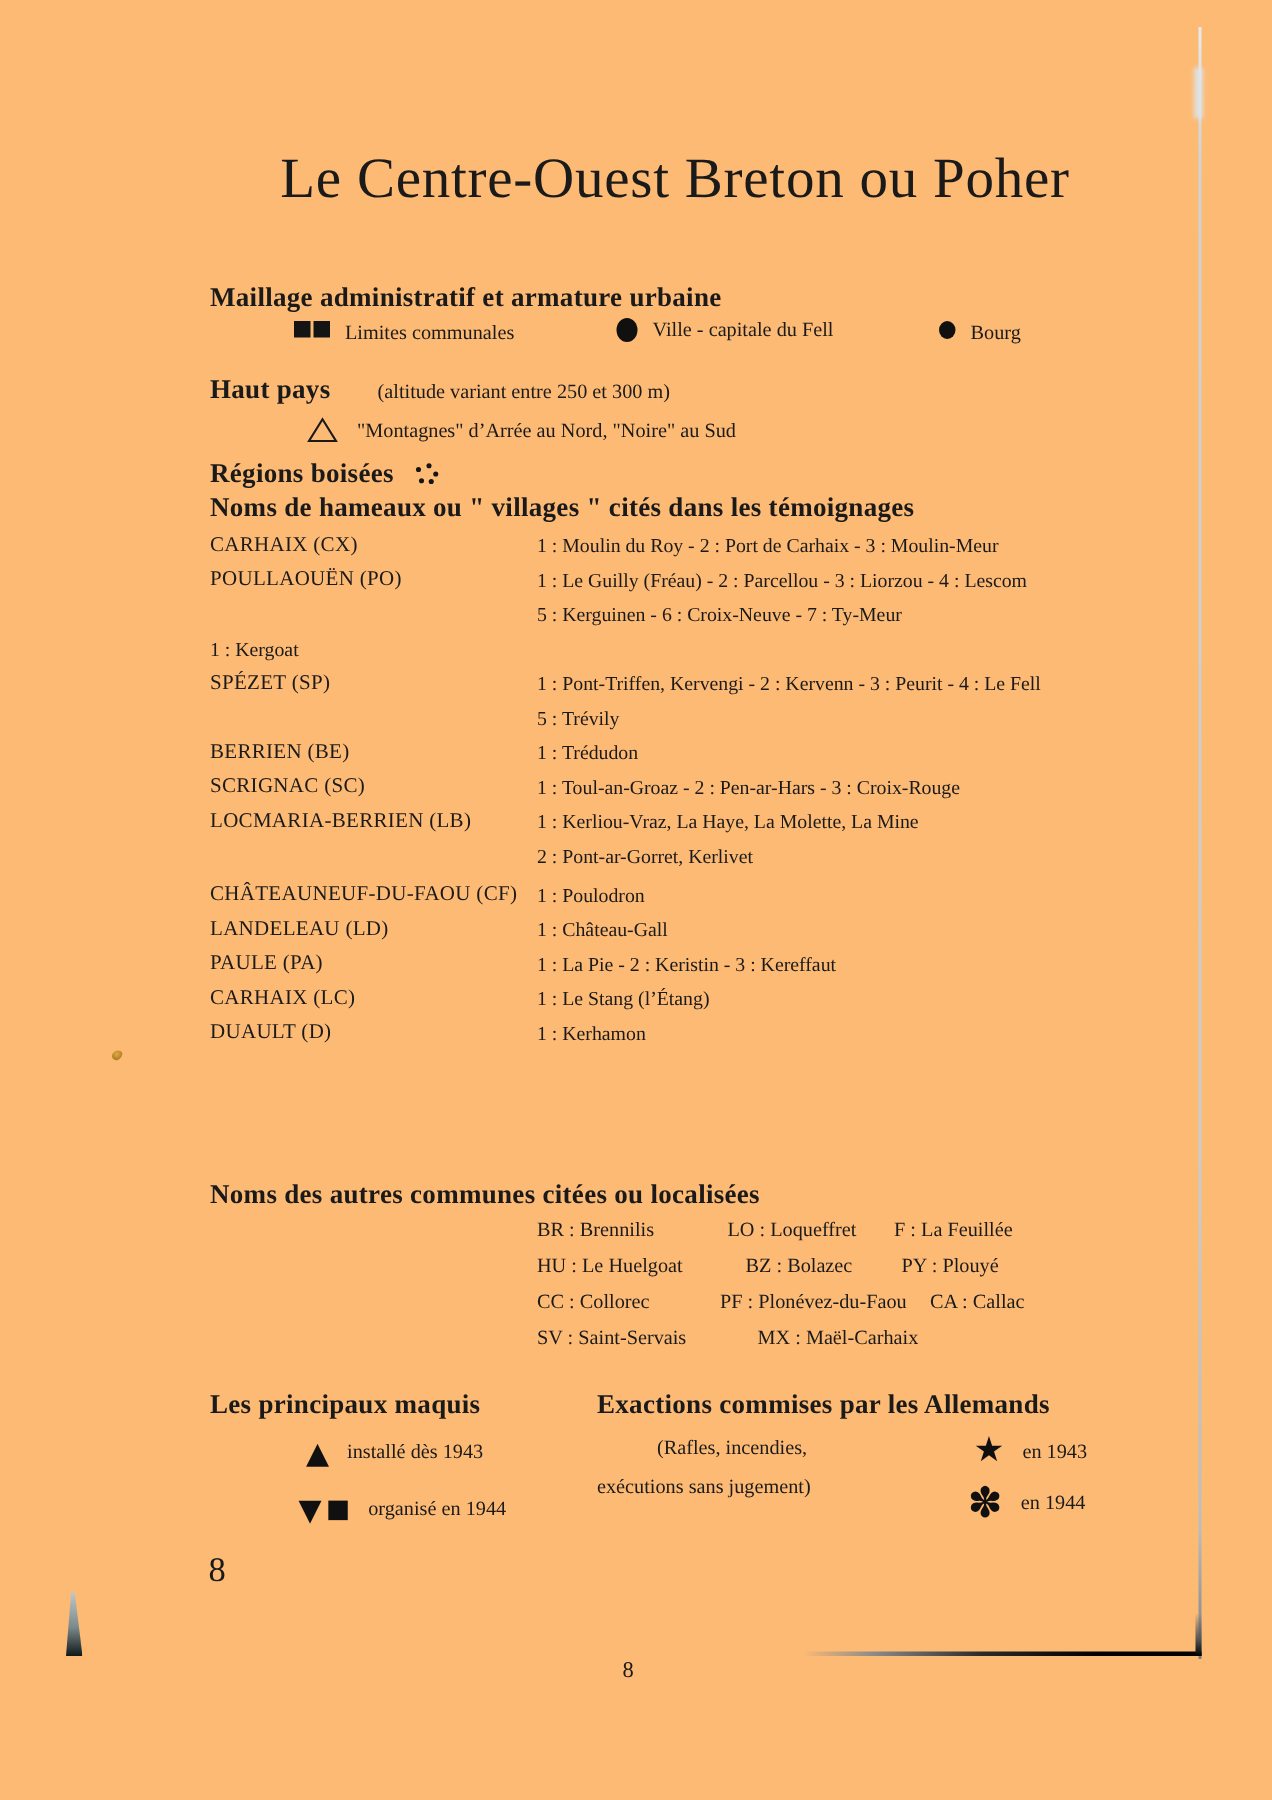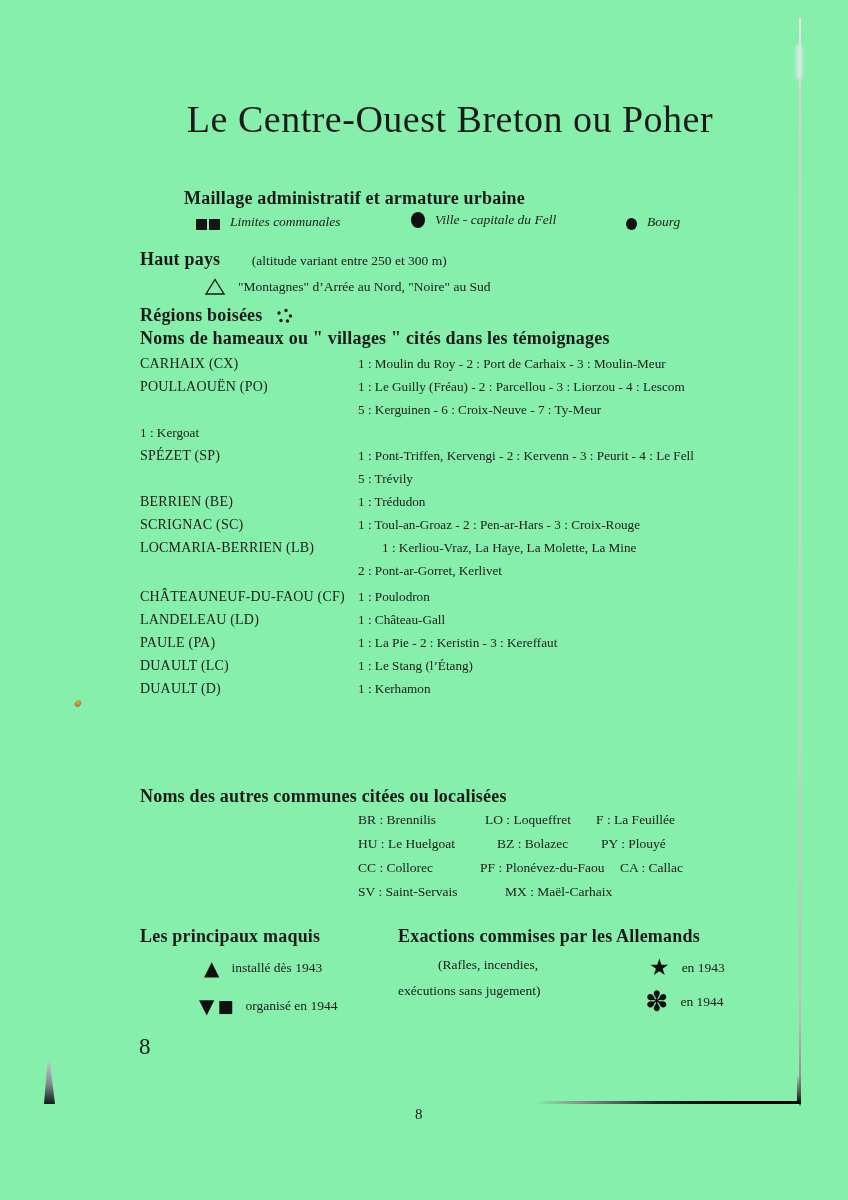--- a/index.html
+++ b/index.html
@@ -5,31 +5,31 @@
   html,body{margin:0;padding:0;}
   body{
     width:848px;height:1200px;
     background:#fbfbf9;
     font-family:"Liberation Serif","DejaVu Serif",serif;
     color:#1a1a1a;
     position:relative;
     overflow:hidden;
     -webkit-font-smoothing:antialiased;
   }
-  .page{position:absolute;inset:0;background:#86efac;}
+  .page{position:absolute;inset:0;background:#fdba74;}
   .abs{position:absolute;}
 
   
   .title{font-size:38px;font-weight:400;letter-spacing:.5px;text-align:center;white-space:nowrap;}
   .h1{font-size:18px;font-weight:700;letter-spacing:.2px;white-space:nowrap;}
   .body-txt{font-size:13.5px;white-space:nowrap;}
   .paren{font-size:13.5px;font-weight:400;margin-left:28px;}
 
   
-  .leg-item{display:flex;align-items:flex-end;font-style:italic;}
+  .leg-item{display:flex;align-items:flex-start;}
   .sq-pair{display:flex;gap:2px;}
   .sq-pair .sq{width:11px;height:11px;background:#141414;}
   .dot-big{width:14px;height:16px;background:#101010;border-radius:50%;}
   .dot-small{width:11px;height:12px;background:#101010;border-radius:50%;}
   .leg-label{margin-left:10px;}
 
   
   .h-row{display:flex;}
   .h-label{width:218px;flex:none;font-size:14px;line-height:23px;letter-spacing:.2px;white-space:nowrap;}
   .h-line{font-size:13.2px;line-height:23px;white-space:nowrap;}
@@ -78,21 +78,21 @@
 
   <div class="abs edge-right"></div>
   <div class="abs edge-smudge"></div>
   <div class="abs bottom-line"></div>
   <div class="abs bottom-corner"></div>
   <div class="abs wedge"></div>
   <div class="abs speck"></div>
 
   <div class="abs title" style="left:50px;top:97px;width:800px;">Le Centre-Ouest Breton ou Poher</div>
 
-  <div class="abs h1" style="left:140px;top:188px;margin-left:44px;">Maillage administratif et armature urbaine</div>
+  <div class="abs h1" style="left:140px;top:188px;">Maillage administratif et armature urbaine</div>
 
   <div class="abs leg-item" style="left:196px;top:214px;">
     <span class="sq-pair">
         <span class="sq"></span>
         <span class="sq"></span>
       </span>
     <span class="leg-label body-txt">Limites communales</span>
   </div>
   <div class="abs leg-item" style="left:411px;top:212px;">
     <span class="dot-big"></span>
@@ -160,21 +160,21 @@
     </div>
     <div class="h-row">
       <span class="h-label">SCRIGNAC (SC)</span>
       <span>
           <span class="h-line" style="display:block;">1 : Toul-an-Groaz - 2 : Pen-ar-Hars - 3 : Croix-Rouge</span>
         </span>
     </div>
     <div class="h-row">
       <span class="h-label">LOCMARIA-BERRIEN (LB)</span>
       <span>
-          <span class="h-line" style="display:block;margin-left:24px;">1 : Kerliou-Vraz, La Haye, La Molette, La Mine</span>
+          <span class="h-line" style="display:block;">1 : Kerliou-Vraz, La Haye, La Molette, La Mine</span>
           <span class="h-line" style="display:block;">2 : Pont-ar-Gorret, Kerlivet</span>
         </span>
     </div>
     <div class="h-row" style="margin-top:3px;">
       <span class="h-label">CHÂTEAUNEUF-DU-FAOU (CF)</span>
       <span>
           <span class="h-line" style="display:block;">1 : Poulodron</span>
         </span>
     </div>
     <div class="h-row">
@@ -183,21 +183,21 @@
           <span class="h-line" style="display:block;">1 : Château-Gall</span>
         </span>
     </div>
     <div class="h-row">
       <span class="h-label">PAULE (PA)</span>
       <span>
           <span class="h-line" style="display:block;">1 : La Pie - 2 : Keristin - 3 : Kereffaut</span>
         </span>
     </div>
     <div class="h-row">
-      <span class="h-label">DUAULT (LC)</span>
+      <span class="h-label">CARHAIX (LC)</span>
       <span>
           <span class="h-line" style="display:block;">1 : Le Stang (l’Étang)</span>
         </span>
     </div>
     <div class="h-row">
       <span class="h-label">DUAULT (D)</span>
       <span>
           <span class="h-line" style="display:block;">1 : Kerhamon</span>
         </span>
     </div>

